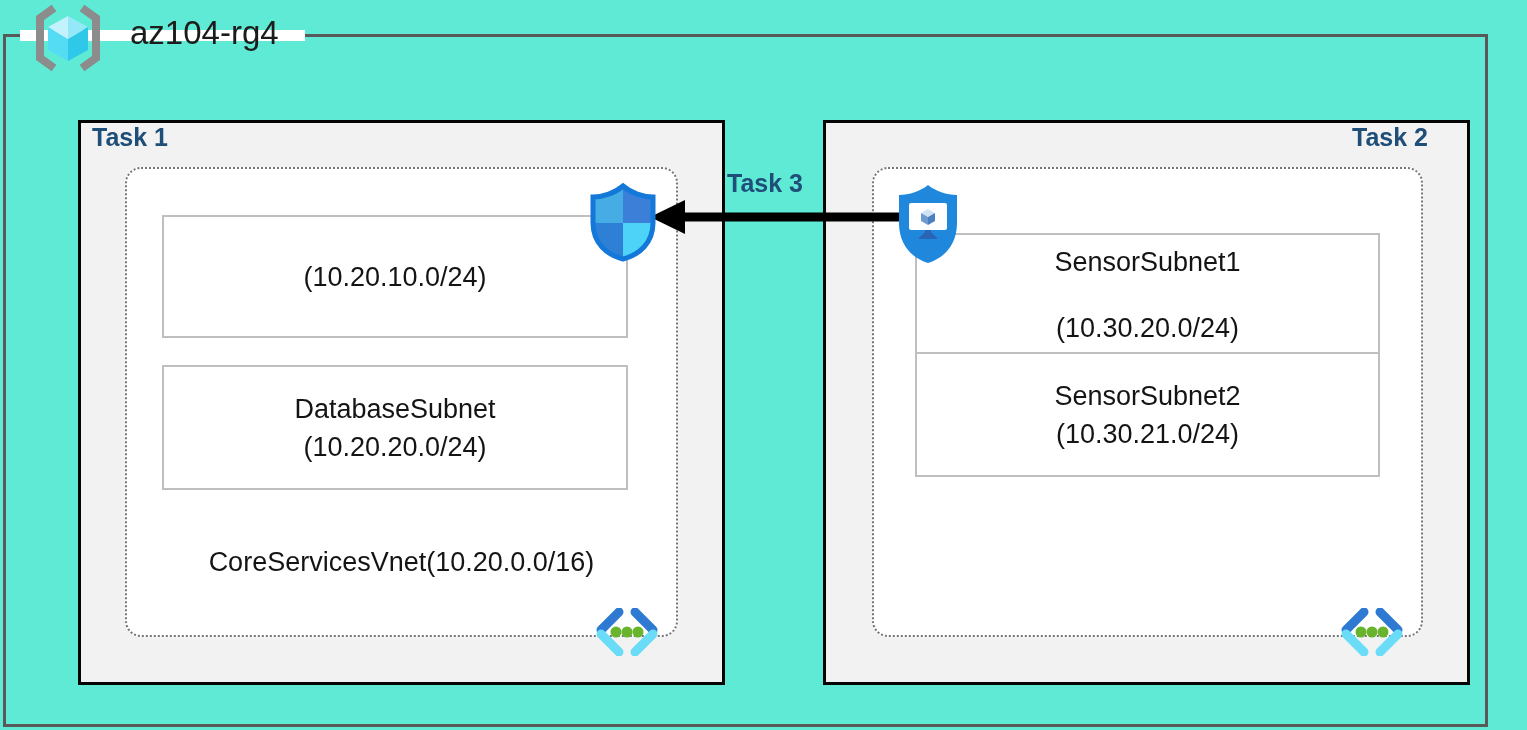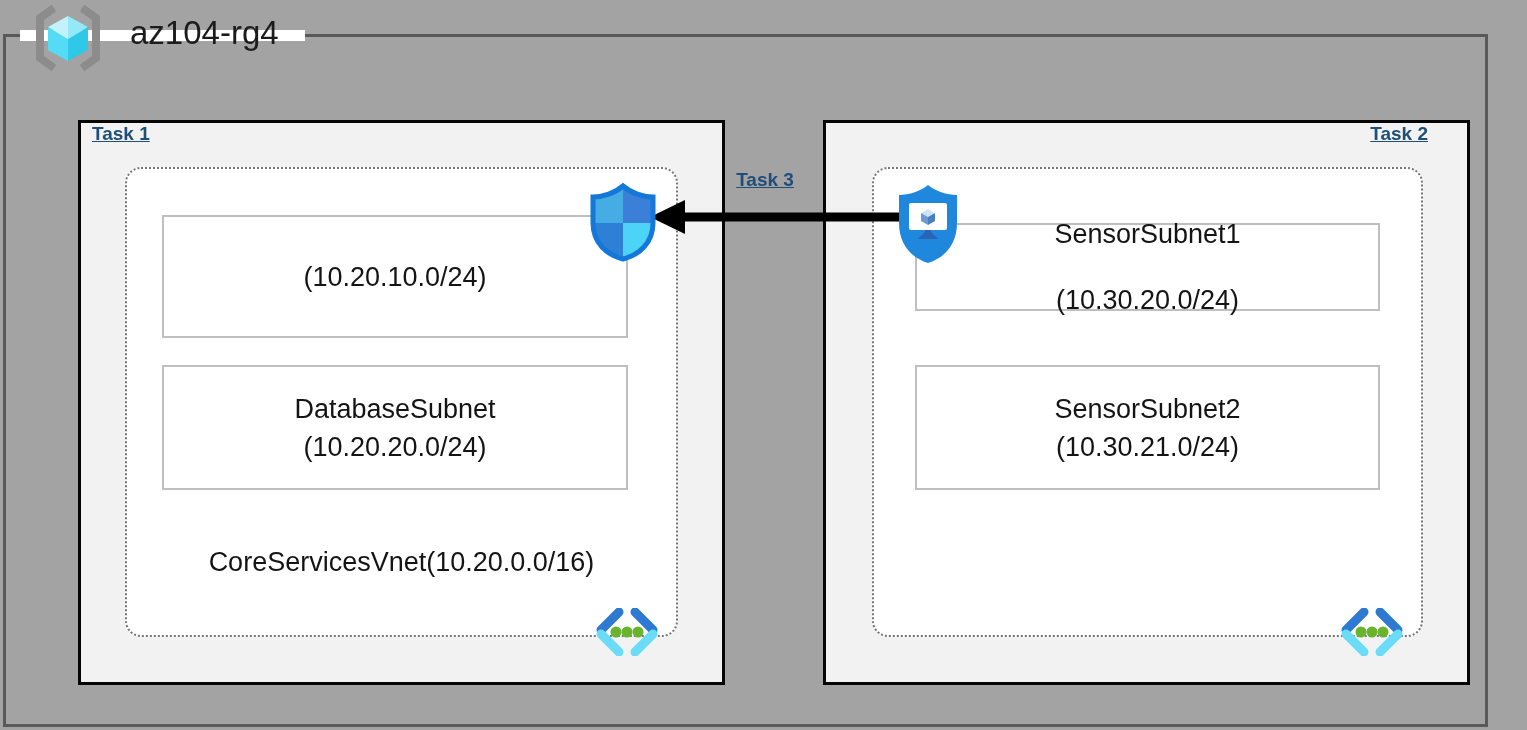--- a/index.html
+++ b/index.html
@@ -1,56 +1,56 @@
 <!DOCTYPE html>
 <html><head>
 <meta charset="utf-8">
 <style>
   html,body{margin:0;padding:0;background:#ffffff;}
   .canvas{
-    position:relative;width:1527px;height:730px;background:#a3a3a3;overflow:hidden;
+    position:relative;width:1527px;height:730px;background:#5eead4;overflow:hidden;
     font-family:"Liberation Sans", sans-serif;color:#1a1a1a;
   }
   .abs{position:absolute;}
   
   .rg-border{
     left:3px;top:34px;width:1485px;height:693px;
     border:3px solid #595959;box-sizing:border-box;z-index:0;
   }
   .rg-title-mask{left:20px;top:30px;width:285px;height:11px;background:#ffffff;z-index:1;}
   .rg-icon{left:30px;top:3px;z-index:2;}
   .rg-title{left:130px;top:14px;font-size:33px;color:#1c1c1c;z-index:2;white-space:nowrap;}
   
   .task-box{
     background:#f2f2f2;border:3px solid #050505;box-sizing:border-box;z-index:1;
   }
   .task1-box{left:78px;top:120px;width:647px;height:565px;}
   .task2-box{left:823px;top:120px;width:647px;height:565px;}
   .task-label{
-    font-size:19px;font-weight:bold;color:#1f4e79;z-index:6;white-space:nowrap;text-decoration:underline;
+    font-size:25px;font-weight:bold;color:#1f4e79;z-index:6;white-space:nowrap;
   }
   .task1-label{left:92px;top:123px;}
   .task2-label{left:1220px;top:123px;width:208px;text-align:right;}
   .task3-label{left:703px;top:169px;width:124px;text-align:center;z-index:6;}
   
   .vnet{
     background:#ffffff;border:2px dotted #757575;border-radius:16px;box-sizing:border-box;z-index:2;
   }
   .vnet1{left:125px;top:167px;width:553px;height:470px;}
   .vnet2{left:872px;top:167px;width:551px;height:470px;}
   
   .subnet{
     background:#ffffff;border:2px solid #bfbfbf;box-sizing:border-box;z-index:3;
     display:flex;flex-direction:column;align-items:center;justify-content:center;
     font-size:27px;line-height:38px;text-align:center;color:#141414;
   }
   .s1a{left:162px;top:215px;width:466px;height:123px;}
   .s1b{left:162px;top:365px;width:466px;height:125px;}
-  .s2a{left:915px;top:223px;width:465px;height:88px;gap:28px;}
-  .s2b{left:915px;top:365px;width:465px;height:125px;}
+  .s2a{left:915px;top:233px;width:465px;height:123px;gap:28px;}
+  .s2b{left:915px;top:352px;width:465px;height:125px;}
   
   .vnet-label{
     z-index:3;display:flex;flex-direction:row;align-items:center;justify-content:center;
     font-size:27px;line-height:38px;text-align:center;color:#141414;
   }
   .v1-label{left:125px;top:543px;width:553px;}
   .v2-label{left:872px;top:543px;width:551px;}
   
   .vnet-icon1{left:592px;top:608px;z-index:4;}
   .vnet-icon2{left:1337px;top:608px;z-index:4;}

